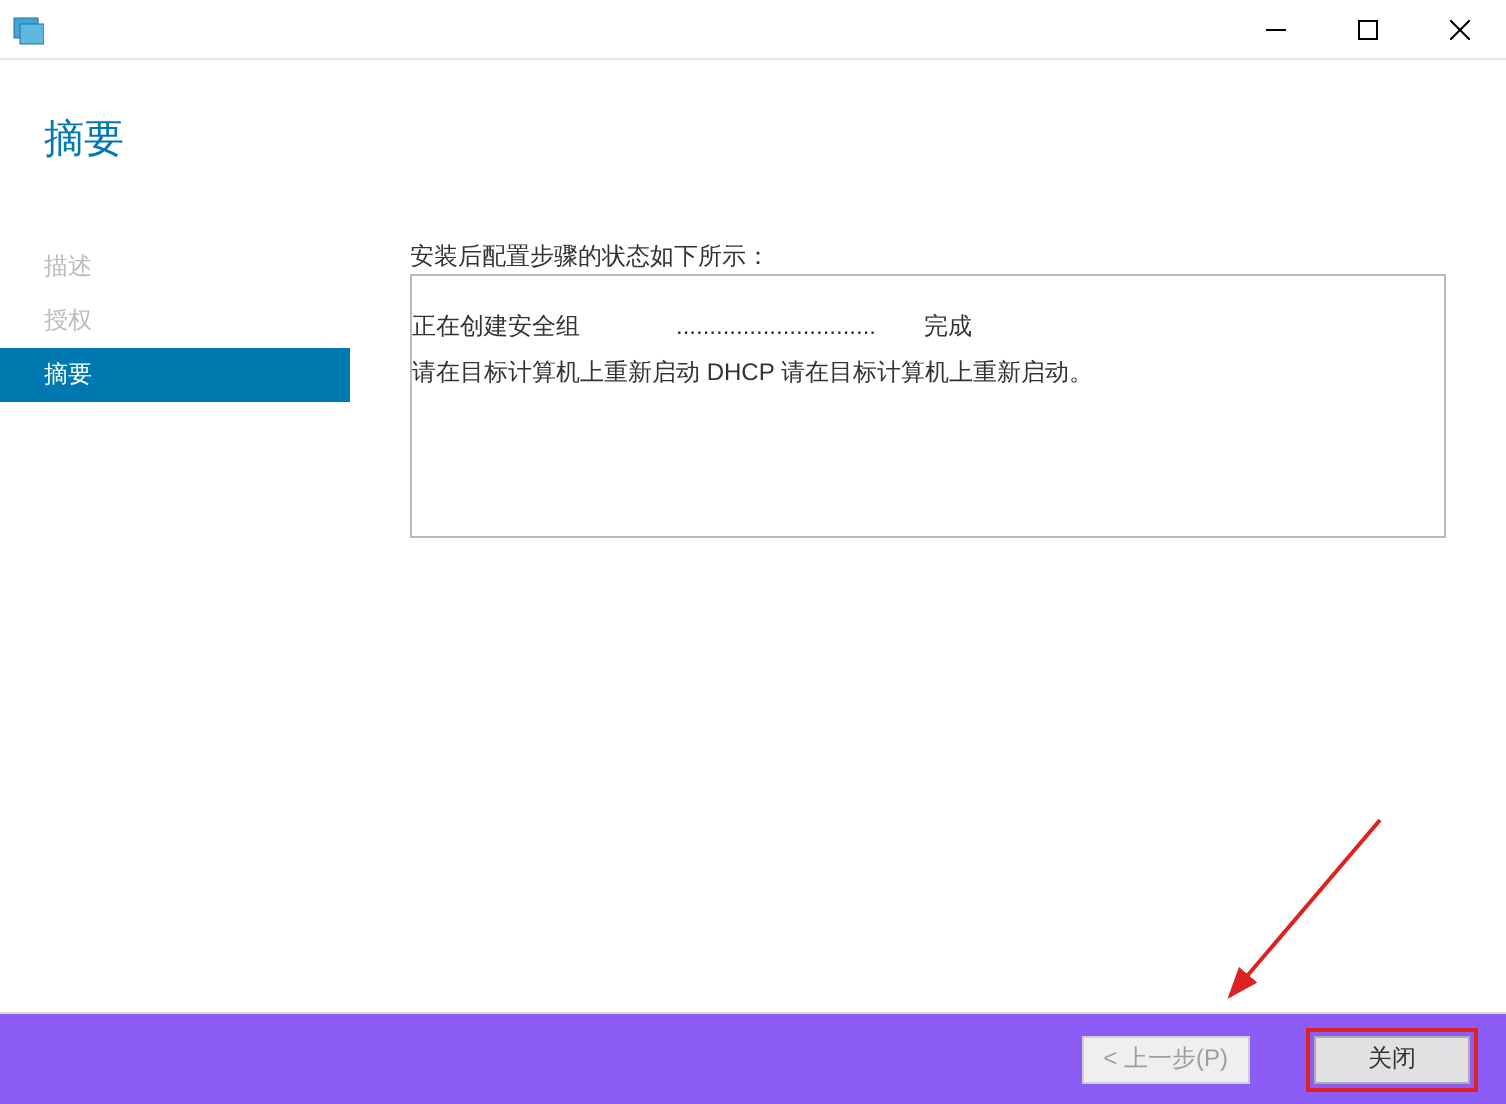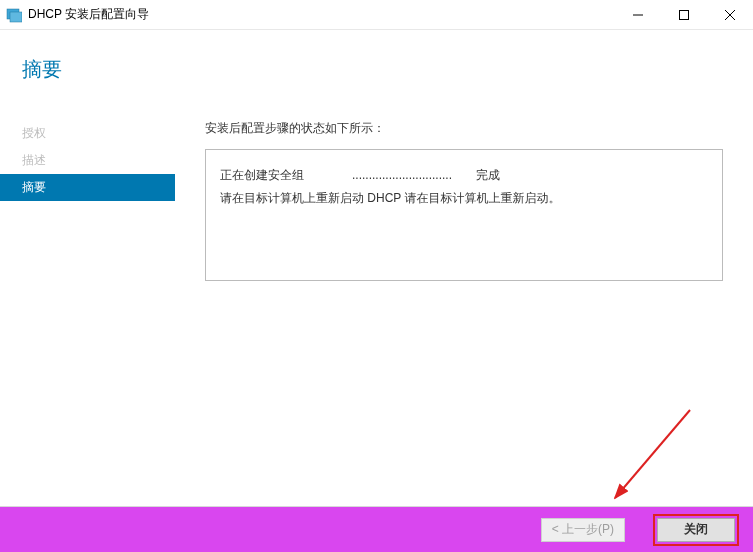--- a/index.html
+++ b/index.html
@@ -80,40 +80,39 @@
     .main-content {
       flex: 1;
       padding: 0 30px 0 30px;
     }
     .instruction-text {
       font-size: 12px;
       color: #333;
     }
     .status-box {
       border: 1px solid #bbb;
-      padding: 14px 18px 54px 14px;
+      padding: 14px 18px 54px 0;
       font-size: 12px;
       color: #333;
       line-height: 1.9;
-      margin-top: 12px;
     }
     .status-line {
       white-space: nowrap;
     }
     .status-spacer {
       height: 16px;
     }
     .button-bar {
       position: absolute;
       bottom: 0;
       left: 0;
       right: 0;
       height: 46px;
       border-top: 1px solid #d8d8d8;
-      background: #d946ef;
+      background: #8b5cf6;
       display: flex;
       align-items: center;
       justify-content: flex-end;
       padding-right: 18px;
       gap: 6px;
     }
     .btn {
       min-width: 78px;
       height: 24px;
       border: 1px solid #acacac;
@@ -125,41 +124,39 @@
       font-family: inherit;
     }
     .btn:disabled {
       color: #9e9e9e;
       background: #efefef;
       border-color: #cfcfcf;
     }
     .btn.highlight {
       outline: 2px solid #d22;
       outline-offset: 2px;
-      font-weight: bold;
     }
     .btn-gap {
       width: 20px;
     }
     .arrow-annotation {
       position: absolute;
       pointer-events: none;
     }
   </style>
 </head>
 <body>
 
 <div class="titlebar">
   <span class="titlebar-icon">
     <svg width="16" height="16" viewBox="0 0 16 16">
       <rect x="1" y="2" width="12" height="10" fill="#3fa6d6" stroke="#1976a0" stroke-width="0.5"></rect>
       <rect x="4" y="5" width="12" height="10" fill="#5fb8e0" stroke="#1976a0" stroke-width="0.5"></rect>
     </svg>
   </span>
-  <span class="titlebar-title">DHCP 安装后配置向导</span>
   <div class="window-controls">
     <div class="window-control">
       <svg width="10" height="10" viewBox="0 0 10 10">
           <line x1="0" y1="5" x2="10" y2="5" stroke="#000" stroke-width="1"></line>
         </svg>
     </div>
     <div class="window-control">
       <svg width="10" height="10" viewBox="0 0 10 10">
           <rect x="0.5" y="0.5" width="9" height="9" fill="none" stroke="#000" stroke-width="1"></rect>
         </svg>
@@ -172,22 +169,22 @@
     </div>
   </div>
 </div>
 
 <div class="header">
   <div class="header-title">摘要</div>
 </div>
 
 <div class="content-area">
   <div class="sidebar">
+    <div class="sidebar-item">描述</div>
     <div class="sidebar-item">授权</div>
-    <div class="sidebar-item">描述</div>
     <div class="sidebar-item active">摘要</div>
   </div>
   <div class="main-content">
     <div class="instruction-text">安装后配置步骤的状态如下所示：</div>
     <div class="status-box">
       <div class="status-line">正在创建安全组    ..............................  完成</div>
       <div class="status-line">请在目标计算机上重新启动 DHCP 请在目标计算机上重新启动。</div>
       <div class="status-spacer"></div>
     </div>
   </div>

